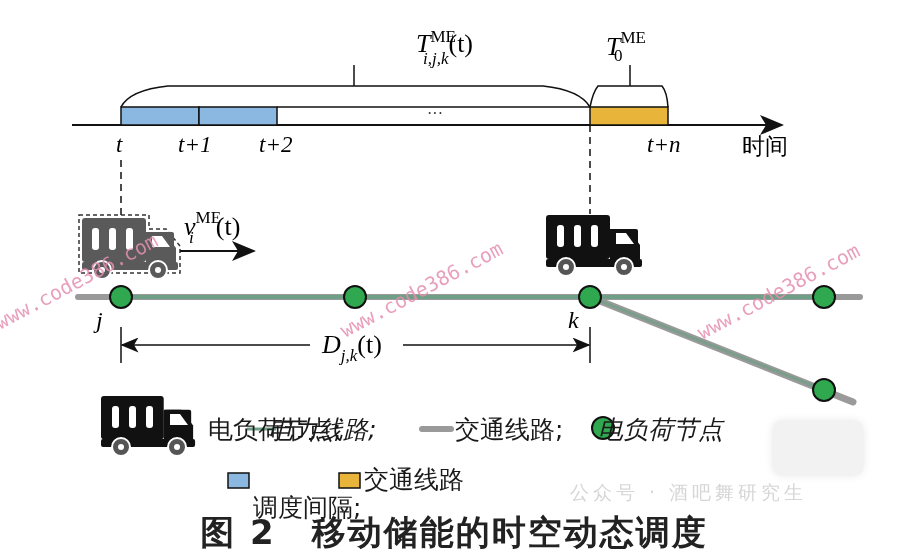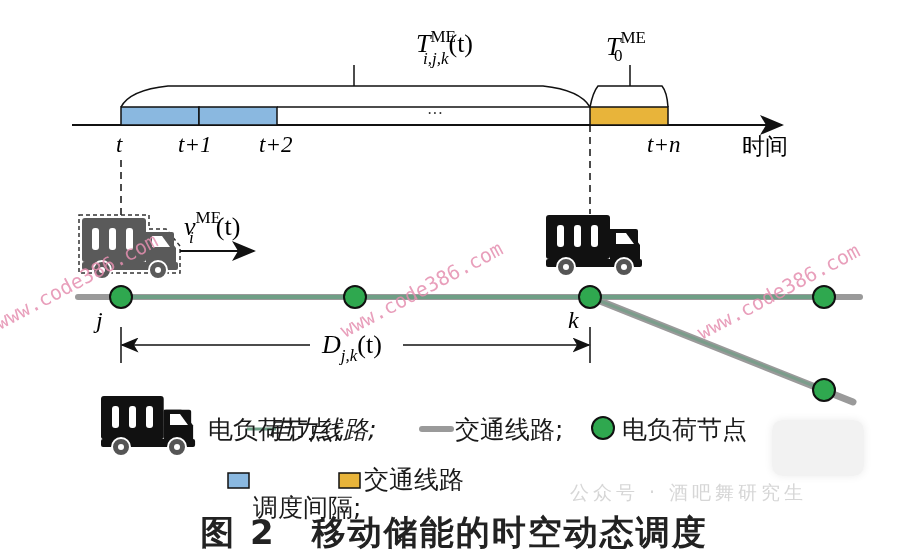--- a/index.html
+++ b/index.html
@@ -149,20 +149,20 @@
   <line x1="247" y1="429" x2="276" y2="429" stroke="#6f9f86" stroke-width="3"></line>
   <line x1="422" y1="429" x2="451" y2="429" stroke="#9a9a9a" stroke-width="6" stroke-linecap="round"></line>
   <circle cx="603" cy="428" r="11" fill="#2fa84f" stroke="#111" stroke-width="2"></circle>
   <rect x="228" y="473" width="21" height="15" fill="#8ab8e0" stroke="#111" stroke-width="1.5"></rect>
   <rect x="339" y="473" width="21" height="15" fill="#e8b43a" stroke="#111" stroke-width="1.5"></rect>
 </svg>
 
 <div class="legend-row" style="left:208px; top:413px;">电负荷节点;</div>
 <div class="legend-row" style="left:268px; top:413px;font-style:italic;">电力线路;</div>
 <div class="legend-row" style="left:455px; top:413px;">交通线路;</div>
-<div class="legend-row" style="left:622px; top:413px;">电负荷节点</div>
+<div class="legend-row" style="left:598px; top:413px;font-style:italic;">电负荷节点</div>
 <div class="legend-row" style="left:253px; top:491px;">调度间隔;</div>
 <div class="legend-row" style="left:364px; top:463px;">交通线路</div>
 
 <div class="overlay-badge"></div>
 <div class="overlay-text">公众号 · 酒吧舞研究生</div>
 
 <div class="caption">图 2　移动储能的时空动态调度</div>
 
 </body></html>

